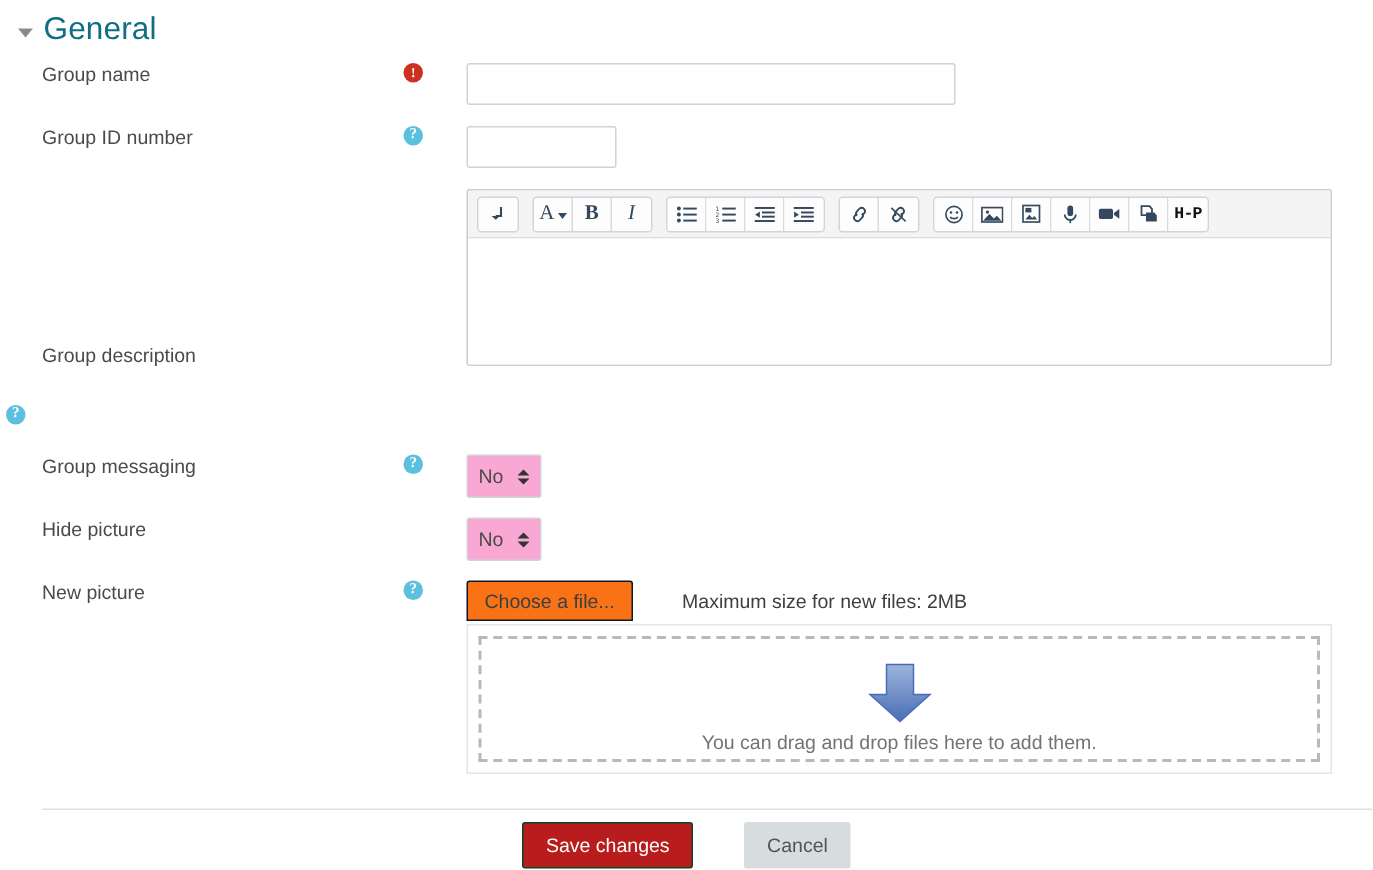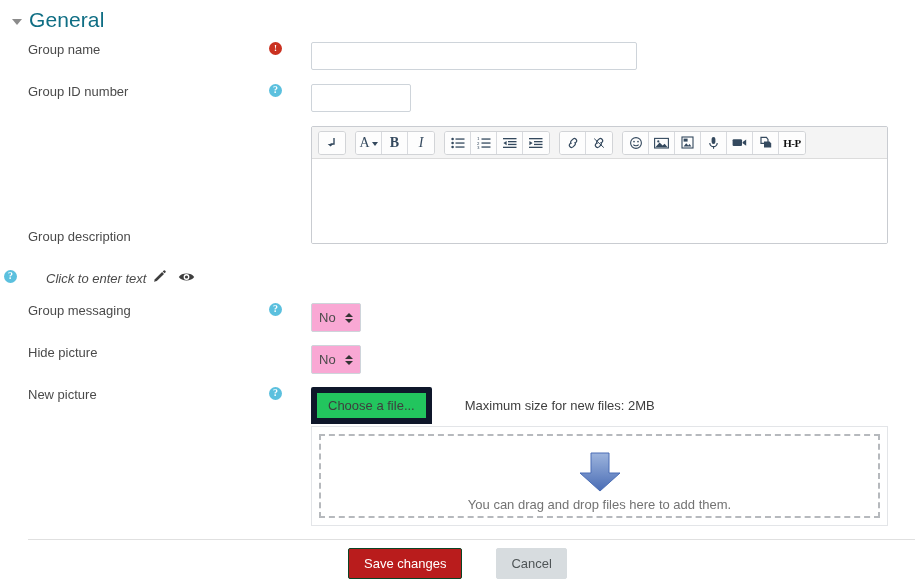--- a/index.html
+++ b/index.html
@@ -147,21 +147,21 @@
   .tb-btn .glyph-a { font-size: 14px; }
   .tb-btn .caret-sm {
     width: 0; height: 0;
     border-left: 3.5px solid transparent;
     border-right: 3.5px solid transparent;
     border-top: 4px solid #34495e;
     margin-left: 2px;
     margin-top: 2px;
   }
   .tb-btn .h5p {
-    font-family: Liberation Serif, serif;
+    font-family: Liberation Mono, monospace;
     font-weight: bold;
     font-size: 11px;
     letter-spacing: -.5px;
     color: #111;
   }
   .editor-body {
     height: 84px;
     background: #ffffff;
   }
 
@@ -213,22 +213,22 @@
   }
 
   
   .filemanager { width: 577px; }
   .fm-toolbar {
     display: flex;
     align-items: center;
     gap: 10px;
   }
   .choose-btn {
-    background: #22c55e;
-    border: 6px solid #0f172a;
+    background: #f97316;
+    border: 1px solid #0f172a;
     border-radius: 2px 2px 0 0;
     padding: 5px 11px;
     font-size: 13px;
     color: #3e3e3e;
     cursor: pointer;
     font-family: "Liberation Sans", sans-serif;
   }
   .fm-maxsize { font-size: 13px; color: #3e3e3e; padding-left: 23px; }
   .fm-drop-outer {
     border: 1px solid #e3e5e8;
@@ -466,38 +466,20 @@
 
       </div>
       <div class="editor-body"></div>
     </div>
   </div>
 </div>
 
 <div class="form-row" style="top:270px;">
   <div class="icon-col">
     <span class="badge badge-help"></span>
-  </div>
-  <div class="field-col">
-    <div class="inline-edit">
-      <span>Click to enter text</span>
-      <span>
-        <svg width="13" height="13" viewBox="0 0 13 13">
-          <path d="M1 11.8 L1.9 9.2 L9.1 2 L11 3.9 L3.8 11.1 Z" fill="#3e3e3e"></path>
-          <path d="M9.7 1.4 L11.6 3.3 L12.3 2.6 a1.3 1.3 0 0 0 -1.9 -1.9 Z" fill="#3e3e3e"></path>
-        </svg>
-      </span>
-      <span style="margin-left:5px;">
-        <svg width="17" height="12" viewBox="0 0 17 12">
-          <path d="M.8 6 C3.4 1.4 13.6 1.4 16.2 6 C13.6 10.6 3.4 10.6 .8 6 Z" fill="#3e3e3e"></path>
-          <ellipse cx="8.5" cy="6" rx="2.9" ry="2.9" fill="#ffffff"></ellipse>
-          <circle cx="8.5" cy="6" r="1.6" fill="#3e3e3e"></circle>
-        </svg>
-      </span>
-    </div>
   </div>
 </div>
 
 <div class="form-row" style="top:303px;">
   <div class="label-col">Group messaging</div>
   <div class="icon-col">
     <span class="badge badge-help"></span>
   </div>
   <div class="field-col">
     <div class="select-box">

